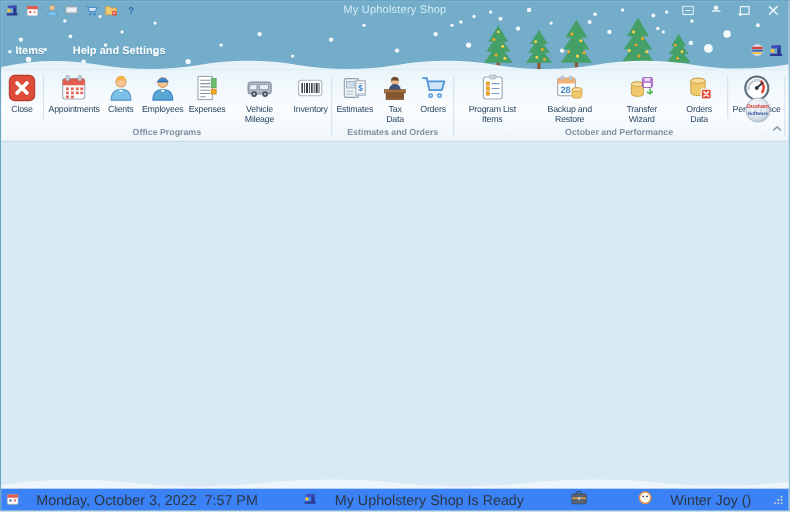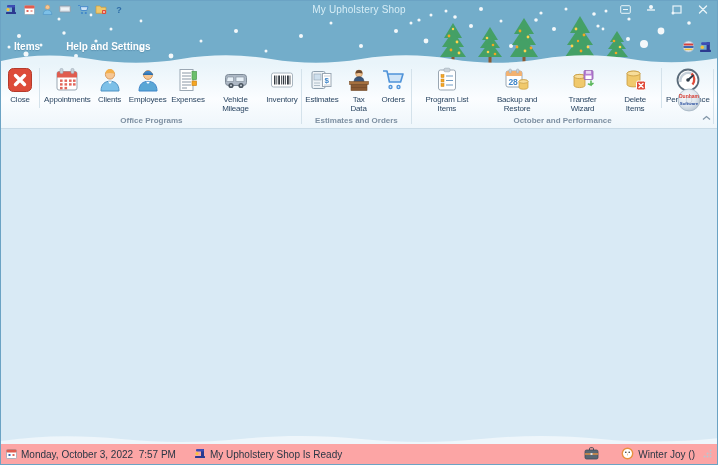--- a/index.html
+++ b/index.html
@@ -29,21 +29,21 @@
   .glabel { text-align:center; font-size:8px; font-weight:bold; color:#7e90a2; padding:2px 2px 19px 2px; white-space:nowrap; }
   .vsep { width:1px; background:#d4e2eb; align-self:stretch; margin:3px 2px 6px 2px; }
   .gsep { width:1px; background:#d4e2eb; margin:4px 1px; }
   .drop { width:0; height:0; border-left:3px solid transparent; border-right:3px solid transparent; border-top:4px solid #4a657e; margin-top:1px; }
   .ribbon-logo { position:absolute; right:16px; top:25px; z-index:2; }
   .collapse { position:absolute; right:6px; bottom:3px; }
 
   
   .content { position:relative; flex:1; background:#d9eaf5; }
   .wave-bottom { position:absolute; bottom:0; left:0; }
-  .statusbar { height:20px; flex:0 0 auto; background:#fca5a5; display:flex; align-items:center; padding:0 5px; gap:4px; font-size:10px; color:#2a3644; }
+  .statusbar { height:20px; flex:0 0 auto; background:#3b82f6; display:flex; align-items:center; padding:0 5px; gap:16px; font-size:13px; color:#2a3644; }
   .sb-text { white-space:pre; }
   .spacer { flex:1; }
   .grip { margin-left:4px; }
 </style>
 </head>
 <body>
 
 <div class="window">
 
   <div class="banner">
@@ -450,21 +450,21 @@
             </svg>
           <span>Transfer Wizard</span>
         </div>
         <div class="rbtn">
           <svg width="26" height="26" viewBox="0 0 26 26">
               <path d="M5,6.5 a6.5,2.4 0 0 1 13,0 v11 a6.5,2.4 0 0 1 -13,0 Z" fill="#f0c96c" stroke="#c79b3f" stroke-width="0.8"></path>
               <ellipse cx="11.5" cy="6.5" rx="6.5" ry="2.4" fill="#f7dd9a" stroke="#c79b3f" stroke-width="0.8"></ellipse>
               <rect x="14.5" y="14" width="9" height="9" rx="1.6" fill="#e04b3a" stroke="#fff" stroke-width="1"></rect>
               <path d="M17,16.5 l4,4 M21,16.5 l-4,4" stroke="#fff" stroke-width="1.4" stroke-linecap="round"></path>
             </svg>
-          <span>Delete Items</span>
+          <span>Orders Data</span>
         </div>
         <div class="vsep"></div>
         <div class="rbtn">
           <svg width="26" height="26" viewBox="0 0 26 26">
               <circle cx="13" cy="13" r="10.5" fill="#fff" stroke="#5a6b7a" stroke-width="1.8"></circle>
               <path d="M5.5,15 a8,8 0 0 1 11,-8.5" fill="none" stroke="#c6d0d9" stroke-width="2.4"></path>
               <path d="M17.5,17.5 a8,8 0 0 0 -1,-11" fill="none" stroke="#e04b3a" stroke-width="2.4"></path>
               <line x1="13" y1="13" x2="18" y2="8.5" stroke="#2f3c49" stroke-width="1.8" stroke-linecap="round"></line>
               <circle cx="13" cy="13" r="1.8" fill="#2f3c49"></circle>
             </svg>

